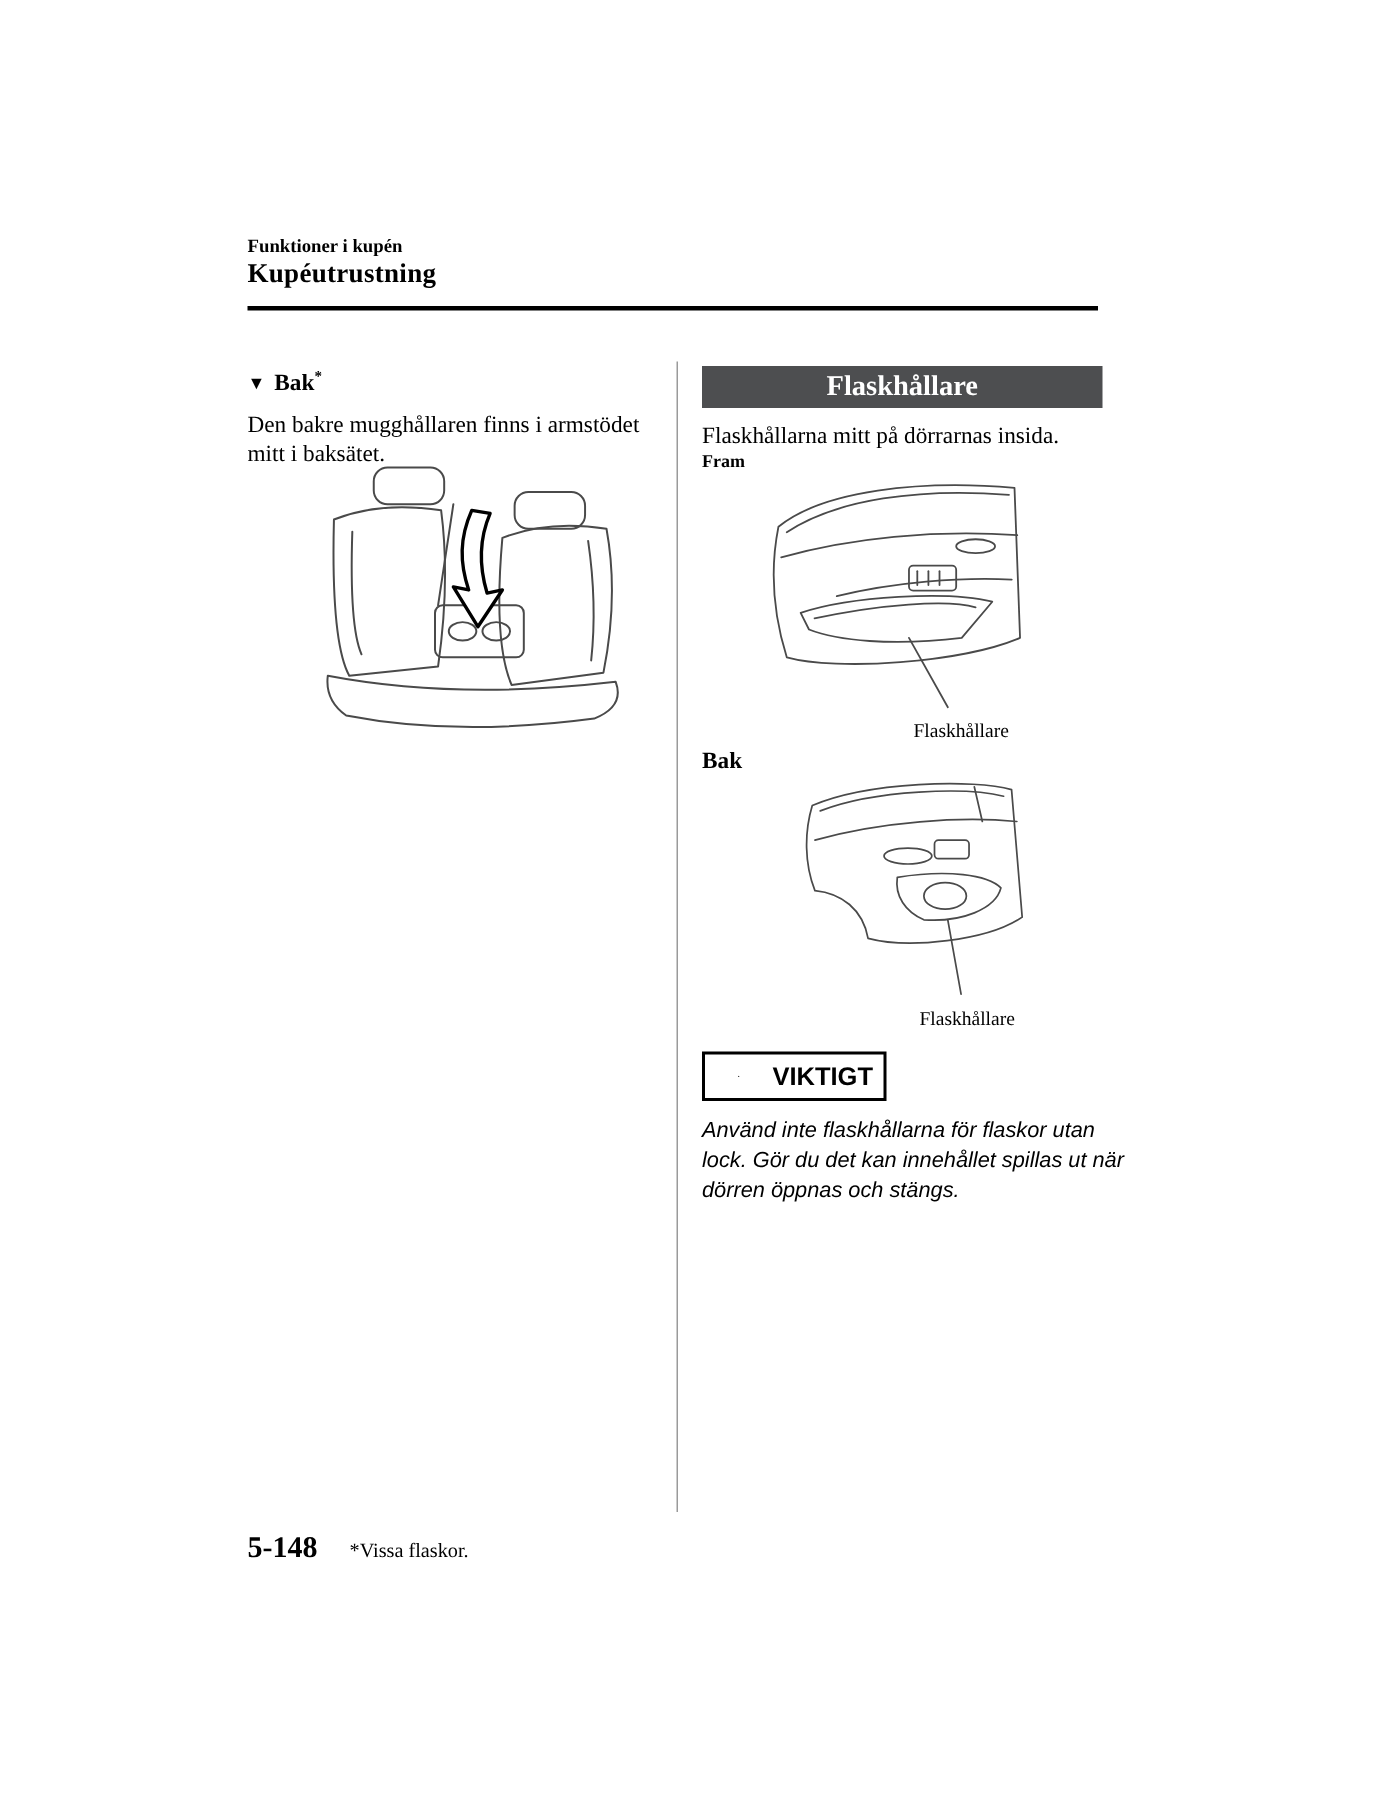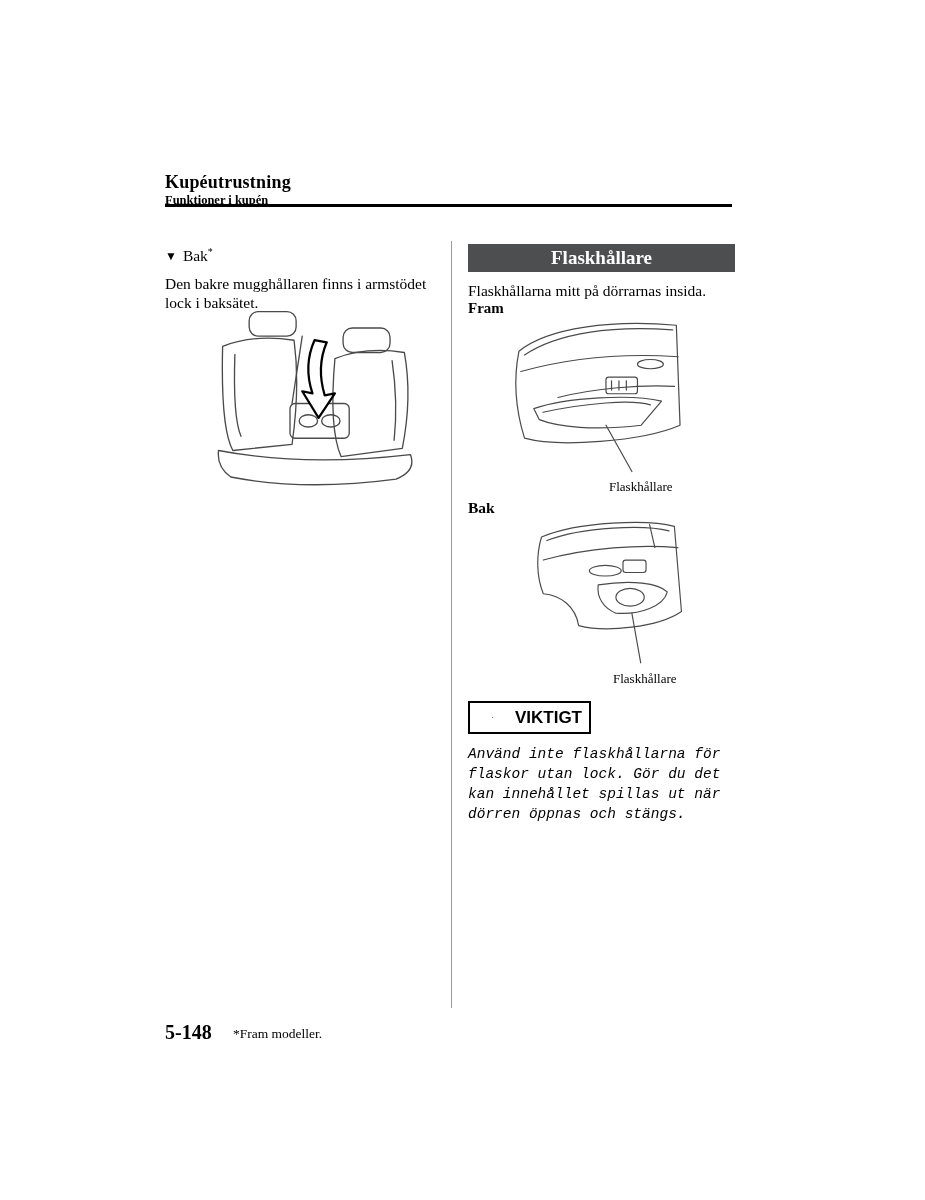--- a/index.html
+++ b/index.html
@@ -3,79 +3,79 @@
 <meta charset="utf-8">
 <style>
   * { margin:0; padding:0; box-sizing:border-box; }
   html,body { background:#ffffff; }
   body {
     width:925px; height:1200px; position:relative;
     font-family:"Liberation Serif", serif; color:#000;
   }
   .abs { position:absolute; }
 
-  .section-label { left:165px; top:157px; font-size:12.5px; font-weight:bold;margin-top:36px; }
+  .section-label { left:165px; top:157px; font-size:12.5px; font-weight:bold; }
   .page-title    { left:165px; top:172px; font-size:18px; font-weight:bold; letter-spacing:0.2px; }
   .title-rule    { left:165px; top:204px; width:567px; height:3px; background:#000; }
 
   .col-divider   { left:451px; top:241px; width:1px; height:767px; background:#9a9a9a; }
 
   
-  .bak-heading   { left:165px; top:246px; font-size:15.5px; font-weight:normal; }
+  .bak-heading   { left:165px; top:246px; font-size:15.5px; font-weight:bold; }
   .bak-heading .marker { font-size:12px; margin-right:6px; position:relative; top:-1px; }
   .bak-heading sup { font-size:10px; }
   .left-para     { left:165px; top:274px; width:276px; font-size:15.5px; line-height:1.25; }
   .rear-seat-illus { left:192px; top:305px; width:245px; height:195px; }
 
   
   .banner {
     left:468px; top:244px; width:267px; height:28px;
     color:#fff; display:flex; align-items:center; justify-content:center;
     font-size:19px; font-weight:bold;
   }
   .right-intro   { left:468px; top:282px; width:280px; font-size:15.5px; white-space:nowrap; }
-  .fram-label    { left:468px; top:300px; font-size:15px; font-weight:bold; }
+  .fram-label    { left:468px; top:300px; font-size:12px; font-weight:bold; }
   .front-door-illus { left:492px; top:316px; width:215px; height:162px; }
   .front-caption { left:609px; top:479px; font-size:13px; }
   .bak-label     { left:468px; top:499px; font-size:15.5px; font-weight:bold; }
   .rear-door-illus { left:505px; top:514px; width:205px; height:155px; }
   .rear-caption  { left:613px; top:671px; font-size:13px; }
 
   .viktigt-box {
     left:468px; top:701px; width:123px; height:33px;
     border:2px solid #000; display:flex; align-items:center; gap:7px; padding:14px 7px;
     background:#fff;
   }
   .viktigt-box .w-title {
     font-family:"Liberation Sans", sans-serif; font-weight:bold; font-size:17px;
   }
   .warning-para {
     left:468px; top:744px; width:283px;
-    font-family:Liberation Mono, monospace; font-style:italic;
+    font-family:Liberation Sans, sans-serif; font-style:italic;
     font-size:14.5px; line-height:1.38;
   }
 
   .page-number { left:165px; top:1021px; font-size:20px; font-weight:bold; }
   .footnote    { left:233px; top:1026px; font-size:13.5px; }
 
   svg { display:block; width:100%; height:100%; }
 </style>
 </head>
 <body>
 
 <div class="abs section-label">Funktioner i kupén</div>
 <h1 class="abs page-title">Kupéutrustning</h1>
 <div class="abs title-rule"></div>
 
 <div class="abs col-divider"></div>
 
 <div class="abs bak-heading">
   <span class="marker">▼</span><span>Bak</span><sup>*</sup>
 </div>
-<p class="abs left-para">Den bakre mugghållaren finns i armstödet lock i baksätet.</p>
+<p class="abs left-para">Den bakre mugghållaren finns i armstödet mitt i baksätet.</p>
 
 <div class="abs rear-seat-illus">
   <svg viewBox="0 0 240 190">
     <g fill="none" stroke="#4a4a4a" stroke-width="1.3" stroke-linejoin="round" stroke-linecap="round">
       <rect x="56" y="6" width="46" height="24" rx="9"></rect>
       <rect x="148" y="22" width="46" height="24" rx="9"></rect>
       <path d="M30,40 Q28,120 40,142 L98,136 Q106,80 100,34 Q60,28 30,40 Z"></path>
       <path d="M42,48 Q40,110 48,128"></path>
       <path d="M140,52 Q134,120 146,148 L206,140 Q216,90 208,46 Q170,40 140,52 Z"></path>
       <path d="M196,54 Q202,95 198,132"></path>
@@ -137,13 +137,13 @@
   <svg width="22" height="20" viewBox="0 0 22 20">
     <path d="M11,1 L21,19 L1,19 Z" fill="#000"></path>
     <rect x="10" y="7" width="2.2" height="6.5" fill="#fff"></rect>
     <rect x="10" y="15.2" width="2.2" height="2.2" fill="#fff"></rect>
   </svg>
   <span class="w-title">VIKTIGT</span>
 </div>
 <p class="abs warning-para">Använd inte flaskhållarna för flaskor utan lock. Gör du det kan innehållet spillas ut när dörren öppnas och stängs.</p>
 
 <div class="abs page-number">5-148</div>
-<div class="abs footnote">*Fram modeller.</div>
+<div class="abs footnote">*Vissa flaskor.</div>
 
 </body></html>

